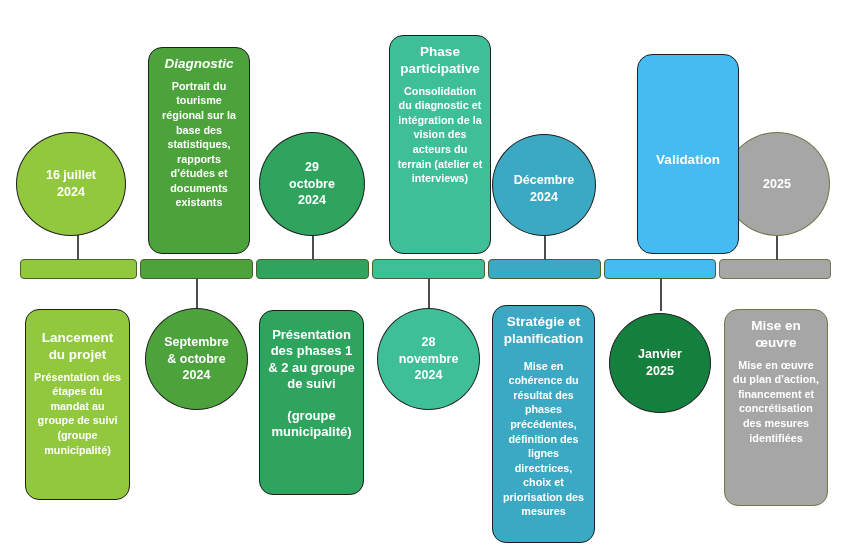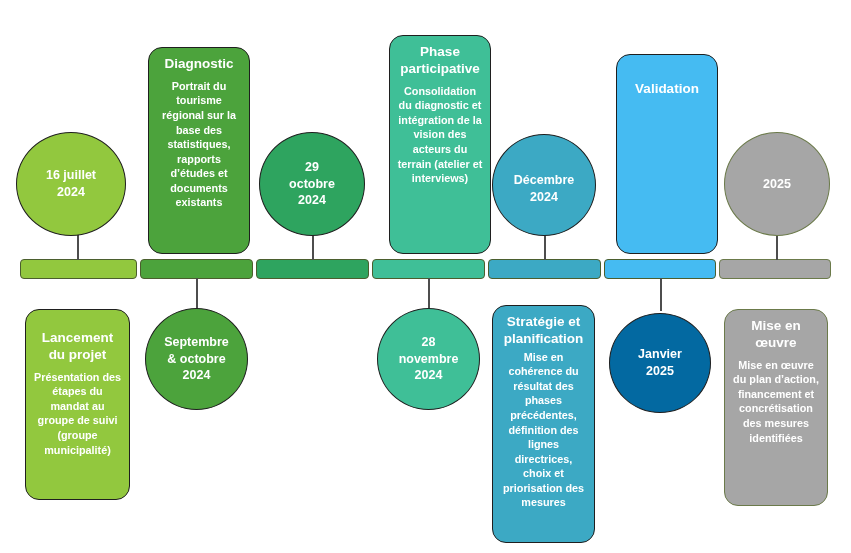--- a/index.html
+++ b/index.html
@@ -71,21 +71,21 @@
     font-size: 13.5px;
     font-weight: bold;
     line-height: 1.25;
     margin-bottom: 6px;
   }
   .card-body {
     font-size: 10.8px;
     font-weight: bold;
     line-height: 1.35;
   }
-  .card.tight .card-title { margin-bottom: 2px; }
+  .card.tight .card-title { margin-bottom: 11px; }
 </style>
 </head>
 <body>
 
 <div id="timeline-root">
 
   <div class="bar-seg" style="left:20px;  top:259px; width:117px; background:#92C83E;"></div>
   <div class="bar-seg" style="left:140px; top:259px; width:113px; background:#4CA33C;"></div>
   <div class="bar-seg" style="left:256px; top:259px; width:113px; background:#2EA45F;"></div>
   <div class="bar-seg" style="left:372px; top:259px; width:113px; background:#3FBF97;"></div>
@@ -126,46 +126,50 @@
 &amp; octobre
 2024</span>
   </div>
 
   <div class="node-circle" style="left:377px; top:308px; width:103px; height:102px; background:#3FBF97;">
     <span style="white-space:pre-line;">28
 novembre
 2024</span>
   </div>
 
-  <div class="node-circle" style="left:609px; top:313px; width:102px; height:100px; background:#0369a1;">
+  <div class="node-circle" style="left:609px; top:313px; width:102px; height:100px; background:#15803d;">
     <span style="white-space:pre-line;">Janvier
 2025</span>
   </div>
 
   <div class="card" style="left:148px; top:47px; width:102px; height:207px; background:#4CA33C;">
-    <div class="card-title" style="white-space:pre-line;">Diagnostic</div>
+    <div class="card-title" style="white-space:pre-line;font-style:italic;">Diagnostic</div>
     <div class="card-body">Portrait du tourisme régional sur la base des statistiques, rapports d’études et documents existants</div>
   </div>
 
   <div class="card" style="left:389px; top:35px; width:102px; height:219px; background:#3FBF97;">
     <div class="card-title" style="white-space:pre-line;">Phase
 participative</div>
     <div class="card-body">Consolidation du diagnostic et intégration de la vision des acteurs du terrain (atelier et interviews)</div>
   </div>
 
-  <div class="card" style="left:616px; top:54px; width:102px; height:200px; background:#45BBF2; justify-content:flex-start; padding-top:26px;">
+  <div class="card" style="left:637px; top:54px; width:102px; height:200px; background:#45BBF2; justify-content:center; padding-top:26px;border-radius:15px;">
     <div class="card-title" style="white-space:pre-line;">Validation</div>
   </div>
 
   <div class="card" style="left:25px; top:309px; width:105px; height:191px; background:#92C83E; justify-content:flex-start; padding-top:20px;">
     <div class="card-title" style="white-space:pre-line;">Lancement
 du projet</div>
     <div class="card-body">Présentation des étapes du mandat au groupe de suivi (groupe municipalité)</div>
   </div>
 
+  <div class="card" style="left:259px; top:310px; width:105px; height:185px; background:#2EA45F; justify-content:flex-start; padding-top:16px;">
+    <div class="card-title" style="font-size:13px;">Présentation des phases 1 &amp; 2 au groupe de suivi</div>
+    <div class="card-title" style="font-size:13px; margin-top:10px;">(groupe municipalité)</div>
+  </div>
 
   <div class="card tight" style="left:492px; top:305px; width:103px; height:238px; background:#3CA9C4; padding-top:8px;">
     <div class="card-title" style="white-space:pre-line;">Stratégie et
 planification</div>
     <div class="card-body">Mise en cohérence du résultat des phases précédentes, définition des lignes directrices, choix et priorisation des mesures</div>
   </div>
 
   <div class="card gray-card" style="left:724px; top:309px; width:104px; height:197px; background:#A6A6A6; justify-content:flex-start; ">
     <div class="card-title" style="white-space:pre-line;">Mise en
 œuvre</div>

